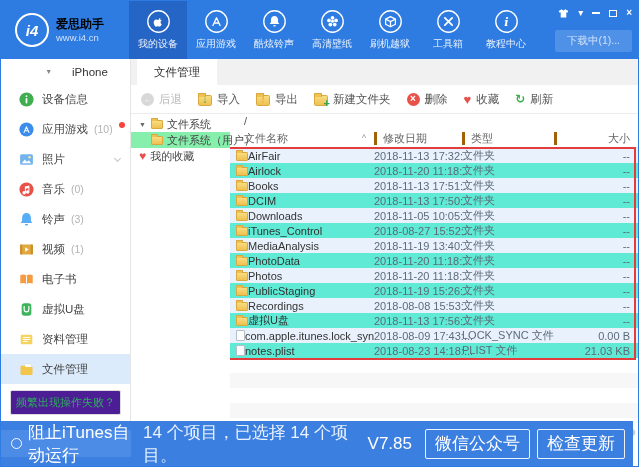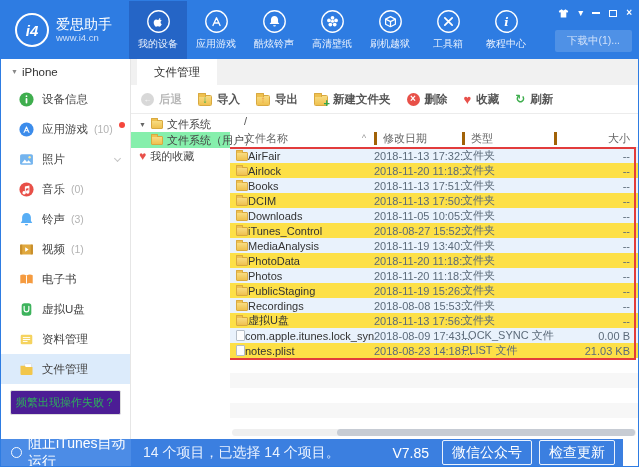--- a/index.html
+++ b/index.html
@@ -4,54 +4,54 @@
 <style>
   *{margin:0;padding:0;box-sizing:border-box;}
   html,body{width:639px;height:467px;}
   body{font-family:"Liberation Sans","DejaVu Sans",sans-serif;background:#fff;overflow:hidden;}
   .window{position:relative;width:639px;height:467px;border:1px solid #2e7ce2;background:#fff;overflow:hidden;}
 
   
   .header{position:absolute;top:0;left:0;right:0;height:58px;background:#2e7ce2;display:flex;align-items:center;}
   .brand{display:flex;align-items:center;gap:7px;padding-left:14px;width:128px;flex:none;}
   .brand-logo{width:34px;height:34px;border:2px solid #fff;border-radius:50%;color:#fff;font-weight:bold;font-style:italic;font-size:15px;display:flex;align-items:center;justify-content:center;flex:none;}
-  .brand-title{color:#ffffff;font-weight:normal;font-size:14px;line-height:15px;}
+  .brand-title{color:#000000;font-weight:bold;font-size:12px;line-height:15px;}
   .brand-url{color:#cfe0f8;font-size:9.5px;}
   .nav{display:flex;align-items:stretch;height:58px;}
   .nav-item{width:58px;height:58px;display:flex;flex-direction:column;align-items:center;justify-content:center;gap:3px;cursor:pointer;}
   .nav-item.active{background:#2565c6;}
   .nav-item svg{width:25px;height:25px;}
   .nav-label{color:#e9f1fd;font-size:10px;white-space:nowrap;}
   .header-right{position:absolute;right:6px;top:4px;width:110px;text-align:right;}
   .win-controls{display:flex;justify-content:flex-end;align-items:center;gap:9px;height:16px;margin-bottom:9px;}
   .win-controls .wc{color:#fff;font-size:10px;line-height:14px;cursor:pointer;display:inline-flex;align-items:center;}
   .wc-min i{display:block;width:8px;height:2px;background:#fff;}
   .wc-max i{display:block;width:8px;height:7px;border:1.4px solid #fff;}
   .wc-close{font-size:12px;font-weight:bold;}
   .wc-menu{font-size:9px;}
   .download-btn{display:inline-block;background:rgba(255,255,255,.16);color:#cfe0fa;font-size:10.5px;padding:4px 12px;border-radius:2px;cursor:pointer;white-space:nowrap;}
 
   
   .sidebar{position:absolute;top:58px;left:0;width:130px;bottom:27px;background:#fff;border-right:1px solid #e6e6e6;}
-  .device-row{height:25px;display:flex;align-items:center;gap:4px;padding-left:10px;font-size:11.5px;color:#333;cursor:pointer;}
+  .device-row{height:25px;display:flex;align-items:center;gap:20px;padding-left:22px;font-size:11.5px;color:#333;cursor:pointer;justify-content:center;}
   .device-row .caret{font-size:7px;color:#888;font-style:normal;}
   .device-row .caret::before{content:"▼";}
   .side-item{height:30px;display:flex;align-items:center;gap:8px;padding-left:18px;font-size:11.5px;color:#444;cursor:pointer;position:relative;}
   .side-item.active{background:#dcebfb;}
   .side-item svg{width:15px;height:15px;flex:none;}
   .side-count{color:#b3b3b3;font-size:10.5px;margin-left:-2px;}
   .dot{width:6px;height:6px;border-radius:50%;background:#f5463c;display:inline-block;margin-left:-2px;margin-top:-9px;}
   .chev{position:absolute;right:10px;top:12px;width:5px;height:5px;border-right:1.4px solid #c4c4c4;border-bottom:1.4px solid #c4c4c4;transform:rotate(45deg);}
   .help-btn{position:absolute;left:9px;right:9px;bottom:24px;height:25px;border:1px solid #ddd;border-radius:2px;background:#4c1d95;color:#2ead5c;font-size:11px;display:flex;align-items:center;justify-content:center;cursor:pointer;}
 
   
   .main{position:absolute;top:58px;left:130px;right:0;bottom:27px;background:#fff;display:flex;flex-direction:column;}
   .tabbar{height:26px;background:#f1f1f1;flex:none;display:flex;}
   .tab{background:#fff;padding:0 17px;font-size:11.5px;color:#333;line-height:26px;cursor:pointer;margin-left:6px;}
-  .toolbar{height:29px;flex:none;display:flex;align-items:center;gap:16px;padding-left:10px;border-bottom:1px solid #ececec;background:#fff;font-weight:bold;}
+  .toolbar{height:29px;flex:none;display:flex;align-items:center;gap:16px;padding-left:10px;border-bottom:1px solid #ececec;background:#fff;}
   .tb-btn{display:flex;align-items:center;gap:5px;font-size:11.5px;color:#555;cursor:pointer;white-space:nowrap;}
   .tb-btn.disabled{color:#b9b9b9;cursor:default;}
   .tb-btn .ic{display:inline-block;position:relative;}
 
   
   .ic-back{width:13px;height:13px;border-radius:50%;background:#d8d8d8;}
   .ic-back::before{content:"←";color:#fff;font-size:8px;line-height:13px;display:block;text-align:center;}
   .ic-import,.ic-export,.ic-new-folder{width:14px;height:11px;background:linear-gradient(#f8dc82,#efc14f);border:1px solid #d9a940;border-radius:1.5px;margin-top:2px;}
   .ic-import::before,.ic-export::before,.ic-new-folder::before{content:"";position:absolute;top:-3px;left:-1px;width:6px;height:3px;background:#efc14f;border:1px solid #d9a940;border-bottom:0;border-radius:1px 1px 0 0;}
   .ic-import::after{content:"↓";position:absolute;left:3.5px;top:-2px;color:#2ea84e;font-weight:bold;font-size:10px;}
@@ -79,32 +79,32 @@
   .thead{height:19px;flex:none;display:grid;grid-template-columns:1fr 88px 92px 84px;align-items:center;font-size:11px;color:#666;border-bottom:1px solid #e8e8e8;}
   .thead .th{padding-left:6px;cursor:pointer;position:relative;white-space:nowrap;}
   .thead .th:first-child{padding-left:14px;display:flex;align-items:center;justify-content:space-between;}
   .thead .th+.th{border-left:3px solid #a16207;height:13px;line-height:13px;}
   .thead .th.num{text-align:right;padding-right:8px;}
   .sort-caret{color:#999;font-size:9px;margin-right:8px;}
   .sort-caret::before{content:"^";}
   .rows{flex:none;position:relative;}
   .row{height:15px;display:grid;grid-template-columns:1fr 88px 92px 84px;align-items:center;font-size:11px;color:#333;cursor:pointer;}
   .row.odd{background:#e9f2fc;}
-  .row.even{background:#fde047;}
+  .row.even{background:#5eead4;}
   .cell-name{display:flex;align-items:center;padding-left:6px;overflow:hidden;white-space:nowrap;}
   .cell-date,.cell-type{color:#5c6b7a;white-space:nowrap;}
   .cell-size{color:#5c6b7a;text-align:right;padding-right:8px;white-space:nowrap;}
   .red-rect{position:absolute;left:-2px;top:-1px;right:2px;bottom:-2px;border:2px solid #e23c3c;pointer-events:none;z-index:5;}
   .stripe{height:15px;}
   .stripe.gray{background:#f7f7f7;}
   .hscroll{position:absolute;left:2px;right:2px;bottom:3px;height:7px;background:#efefef;border-radius:4px;}
   .hscroll .thumb{position:absolute;left:26%;right:1px;top:0;bottom:0;background:#c7ccd4;border-radius:4px;cursor:pointer;}
 
   
-  .statusbar{position:absolute;left:0;right:15px;bottom:0;height:27px;background:#3b7fe0;display:flex;align-items:center;color:#fff;font-size:14px;}
+  .statusbar{position:absolute;left:0;right:5px;bottom:0;height:45px;background:#3b7fe0;display:flex;align-items:center;color:#fff;font-size:17px;}
   .sb-left{width:130px;height:27px;background:#4c8ce6;display:flex;align-items:center;gap:6px;padding-left:10px;flex:none;cursor:pointer;}
   .sb-ring{width:11px;height:11px;border:1.5px solid rgba(255,255,255,.95);border-radius:50%;flex:none;}
   .sb-selection{margin-left:12px;color:#eaf2ff;}
   .sb-right{margin-left:auto;display:flex;align-items:center;gap:13px;padding-right:8px;}
   .sb-version{color:#fff;}
   .sb-btn{border:1px solid rgba(255,255,255,.9);border-radius:2px;padding:2.5px 9px;cursor:pointer;white-space:nowrap;}
 </style>
 </head>
 <body>
 

